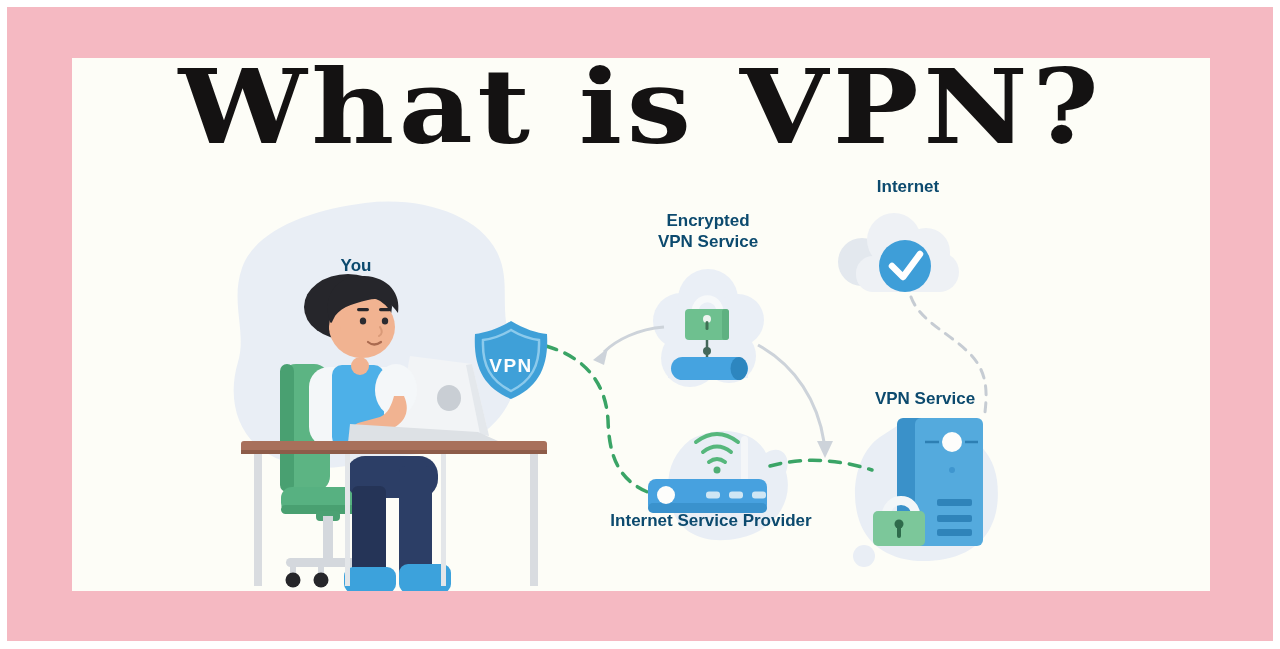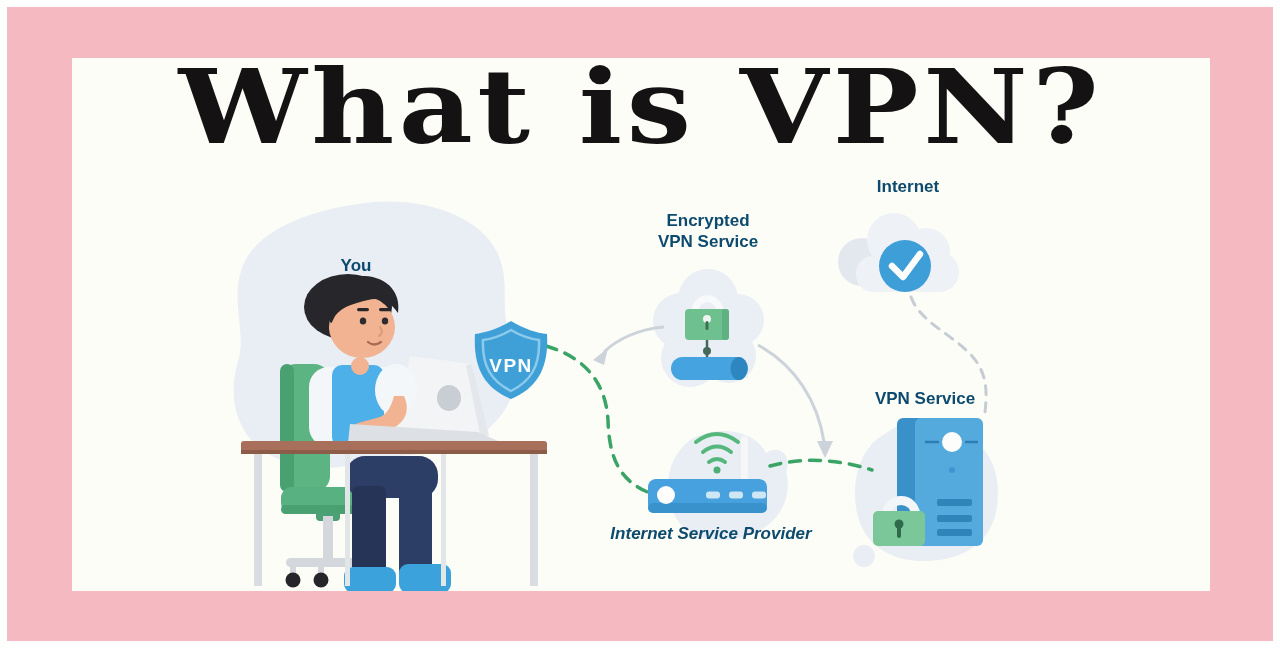--- a/index.html
+++ b/index.html
@@ -26,21 +26,21 @@
     white-space:nowrap;
   }
   .lbl{
     position:absolute;text-align:center;
     font-weight:700;color:#0c4a6e;font-size:17px;line-height:21px;
   }
   .lbl-you{left:326px;top:255px;width:60px;}
   .lbl-tunnel{left:633px;top:210px;width:150px;}
   .lbl-internet{left:858px;top:176px;width:100px;}
   .lbl-server{left:863px;top:388px;width:124px;}
-  .lbl-isp{left:598px;top:523px;width:226px;font-style:italic;}
+  .lbl-isp{left:598px;top:510px;width:226px;}
   svg{position:absolute;left:72px;top:58px;}
   text.shield-txt{
     font-family:"Liberation Sans", sans-serif;font-weight:700;
     font-size:19px;letter-spacing:1.5px;fill:#fdfdfd;
   }
 </style>
 </head>
 <body>
 
 <div class="frame"></div>

